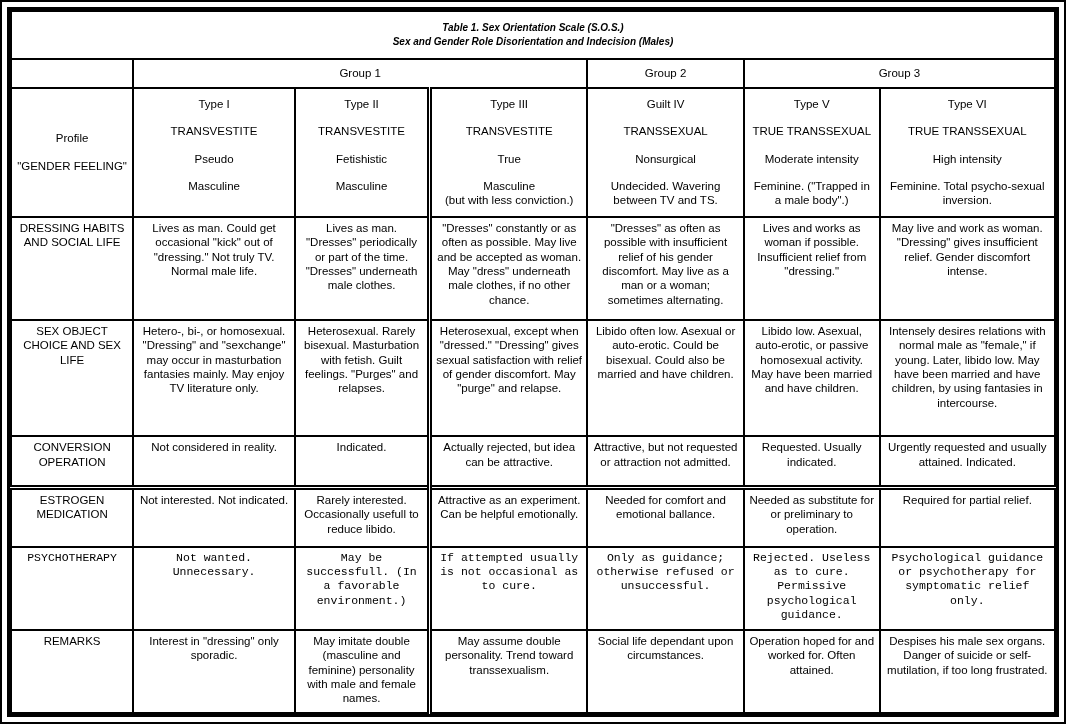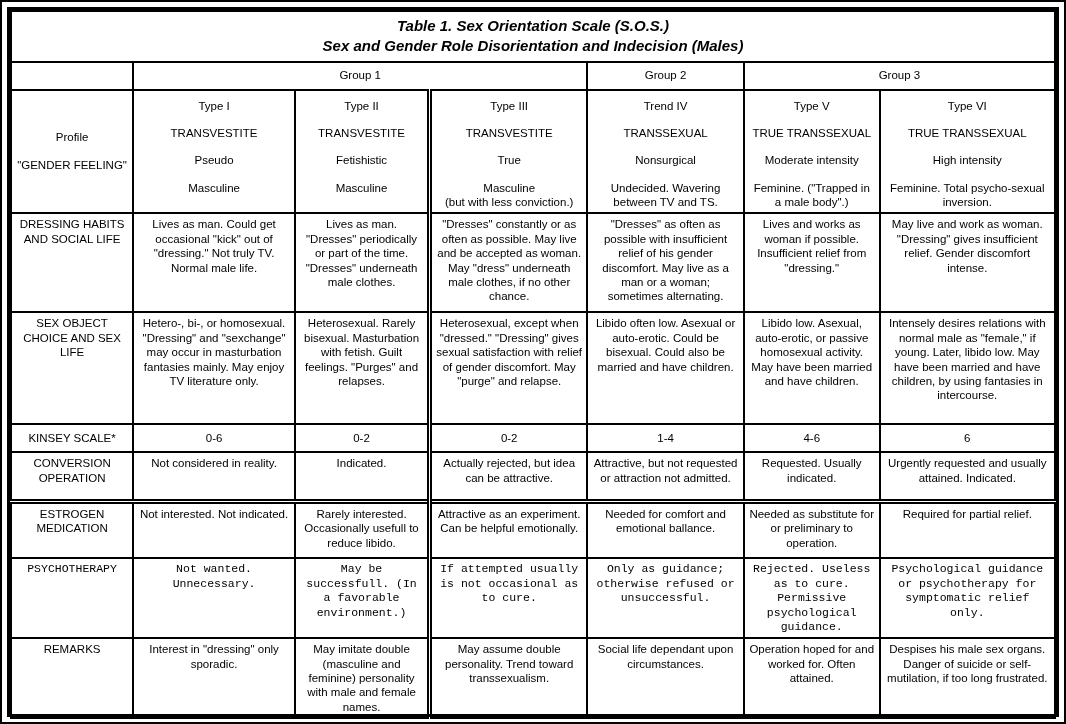--- a/index.html
+++ b/index.html
@@ -27,21 +27,21 @@
     vertical-align: top;
     font-size: 11.5px;
     line-height: 1.25;
     padding: 3px 4px;
     overflow: hidden;
   }
   .title-cell {
     vertical-align: middle;
     font-weight: bold;
     font-style: italic;
-    font-size: 15px;
+    font-size: 10px;
     line-height: 1.35;
     padding: 4px 2px;
   }
   .group-cell { vertical-align: middle; }
   .corner-cell { }
   .profile-label-cell { vertical-align: middle; }
   .profile-label-cell .gap { height: 14px; }
   .profile-cell { padding-top: 8px; }
   .profile-cell > div { margin-bottom: 13px; }
   .profile-cell > div:last-child { margin-bottom: 0; }
@@ -116,21 +116,21 @@
           <div class="pre">Masculine</div>
         </td>
         <td class="profile-cell dbl-left">
           <div>Type III</div>
           <div>TRANSVESTITE</div>
           <div>True</div>
           <div class="pre">Masculine
 (but with less conviction.)</div>
         </td>
         <td class="profile-cell">
-          <div>Trend IV</div>
+          <div>Guilt IV</div>
           <div>TRANSSEXUAL</div>
           <div>Nonsurgical</div>
           <div class="pre">Undecided. Wavering between TV and TS.</div>
         </td>
         <td class="profile-cell">
           <div>Type V</div>
           <div>TRUE TRANSSEXUAL</div>
           <div>Moderate intensity</div>
           <div class="pre">Feminine. ("Trapped in a male body".)</div>
         </td>
@@ -155,29 +155,20 @@
       <tr class="r-sexobj">
         <td>SEX OBJECT CHOICE AND SEX LIFE</td>
         <td>Hetero-, bi-, or homosexual. "Dressing" and "sexchange" may occur in masturbation fantasies mainly. May enjoy TV literature only.</td>
         <td>Heterosexual. Rarely bisexual. Masturbation with fetish. Guilt feelings. "Purges" and relapses.</td>
         <td class="dbl-left">Heterosexual, except when "dressed." "Dressing" gives sexual satisfaction with relief of gender discomfort. May "purge" and relapse.</td>
         <td>Libido often low. Asexual or auto-erotic. Could be bisexual. Could also be married and have children.</td>
         <td>Libido low. Asexual, auto-erotic, or passive homosexual activity. May have been married and have children.</td>
         <td>Intensely desires relations with normal male as "female," if young. Later, libido low. May have been married and have children, by using fantasies in intercourse.</td>
       </tr>
 
-      <tr class="r-kinsey">
-        <td class="mid">KINSEY SCALE*</td>
-        <td class="mid">0-6</td>
-        <td class="mid">0-2</td>
-        <td class="mid dbl-left">0-2</td>
-        <td class="mid">1-4</td>
-        <td class="mid">4-6</td>
-        <td class="mid">6</td>
-      </tr>
 
       <tr class="r-conv">
         <td>CONVERSION OPERATION</td>
         <td>Not considered in reality.</td>
         <td>Indicated.</td>
         <td class="dbl-left">Actually rejected, but idea can be attractive.</td>
         <td>Attractive, but not requested or attraction not admitted.</td>
         <td>Requested. Usually indicated.</td>
         <td>Urgently requested and usually attained. Indicated.</td>
       </tr>

